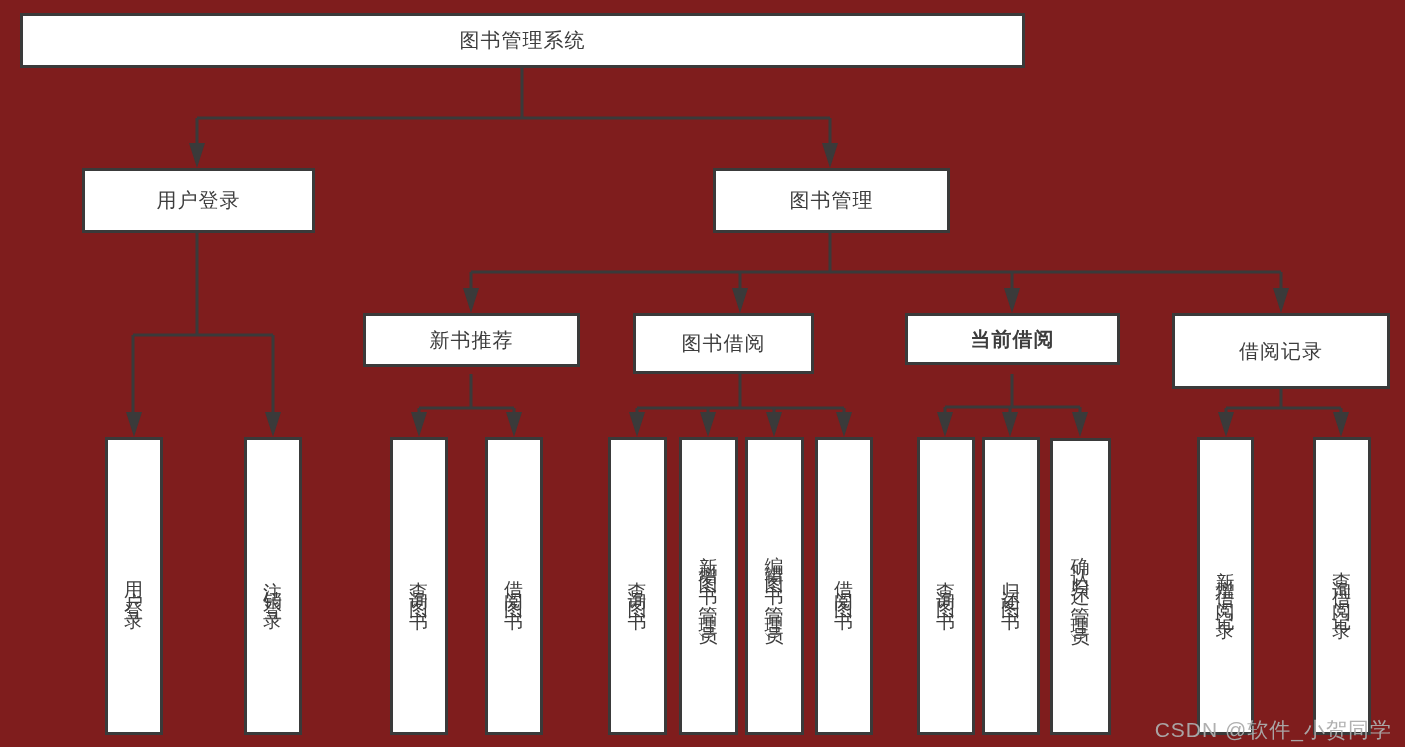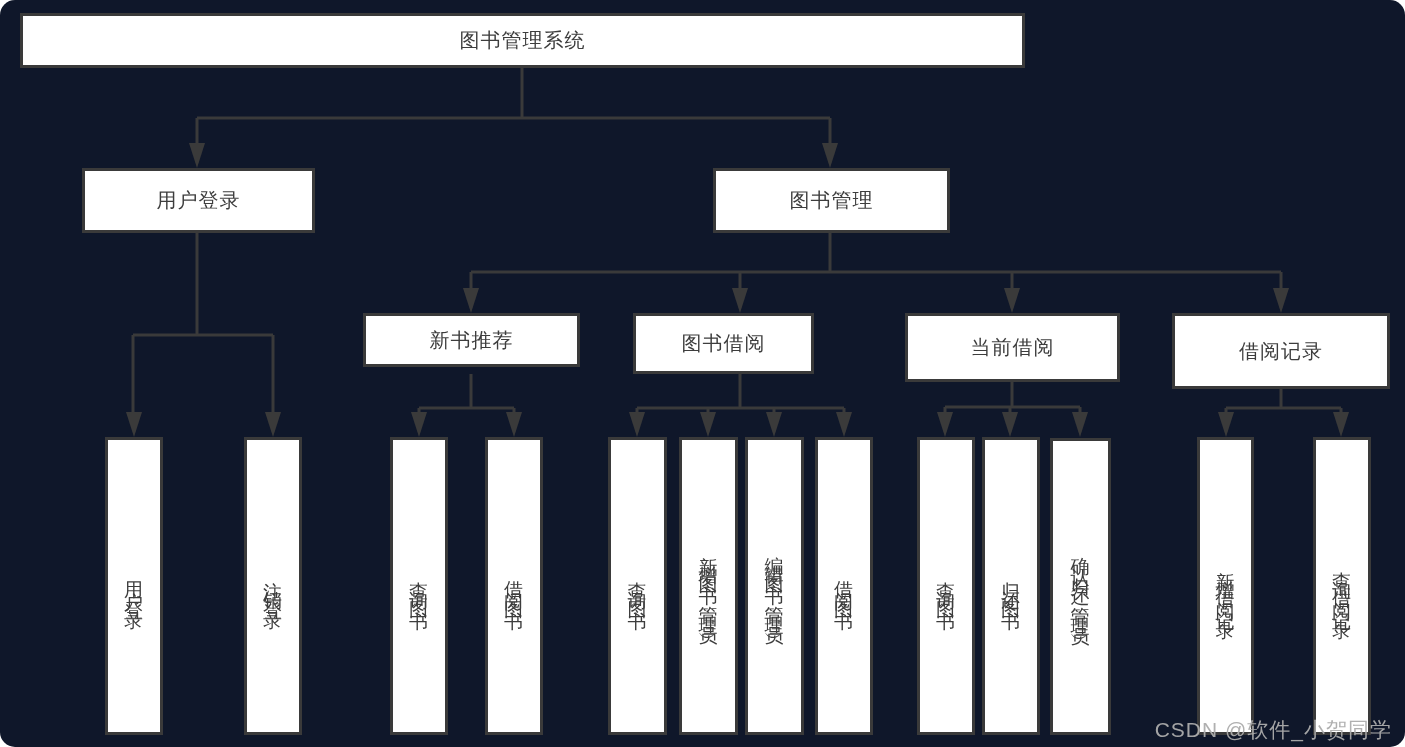--- a/index.html
+++ b/index.html
@@ -4,24 +4,23 @@
 <style>
   html, body {
     margin: 0;
     padding: 0;
     background: #ffffff;
   }
   .canvas {
     position: relative;
     width: 1405px;
     height: 747px;
-    background: #0f172a;
+    background: #7f1d1d;
     font-family: "Liberation Sans", "DejaVu Sans", sans-serif;
     overflow: hidden;
-    border-radius: 15px;
   }
   .connectors {
     position: absolute;
     left: 0;
     top: 0;
     width: 1405px;
     height: 747px;
   }
   .box {
     position: absolute;
@@ -104,21 +103,21 @@
   <div class="box h" style="left:713px; top:168px; width:237px; height:65px;">
     <span>图书管理</span>
   </div>
 
   <div class="box h" style="left:363px; top:313px; width:217px; height:54px;">
     <span>新书推荐</span>
   </div>
   <div class="box h" style="left:633px; top:313px; width:181px; height:61px;">
     <span>图书借阅</span>
   </div>
-  <div class="box h" style="left:905px; top:313px; width:215px; height:69px;">
+  <div class="box h" style="left:905px; top:313px; width:215px; height:52px;font-weight:bold;">
     <span>当前借阅</span>
   </div>
   <div class="box h" style="left:1172px; top:313px; width:218px; height:76px;">
     <span>借阅记录</span>
   </div>
 
   <div class="box v" style="left:105px; top:437px; width:58px; height:298px;">
     <span>用户登录</span>
   </div>
   <div class="box v" style="left:244px; top:437px; width:58px; height:298px;">

